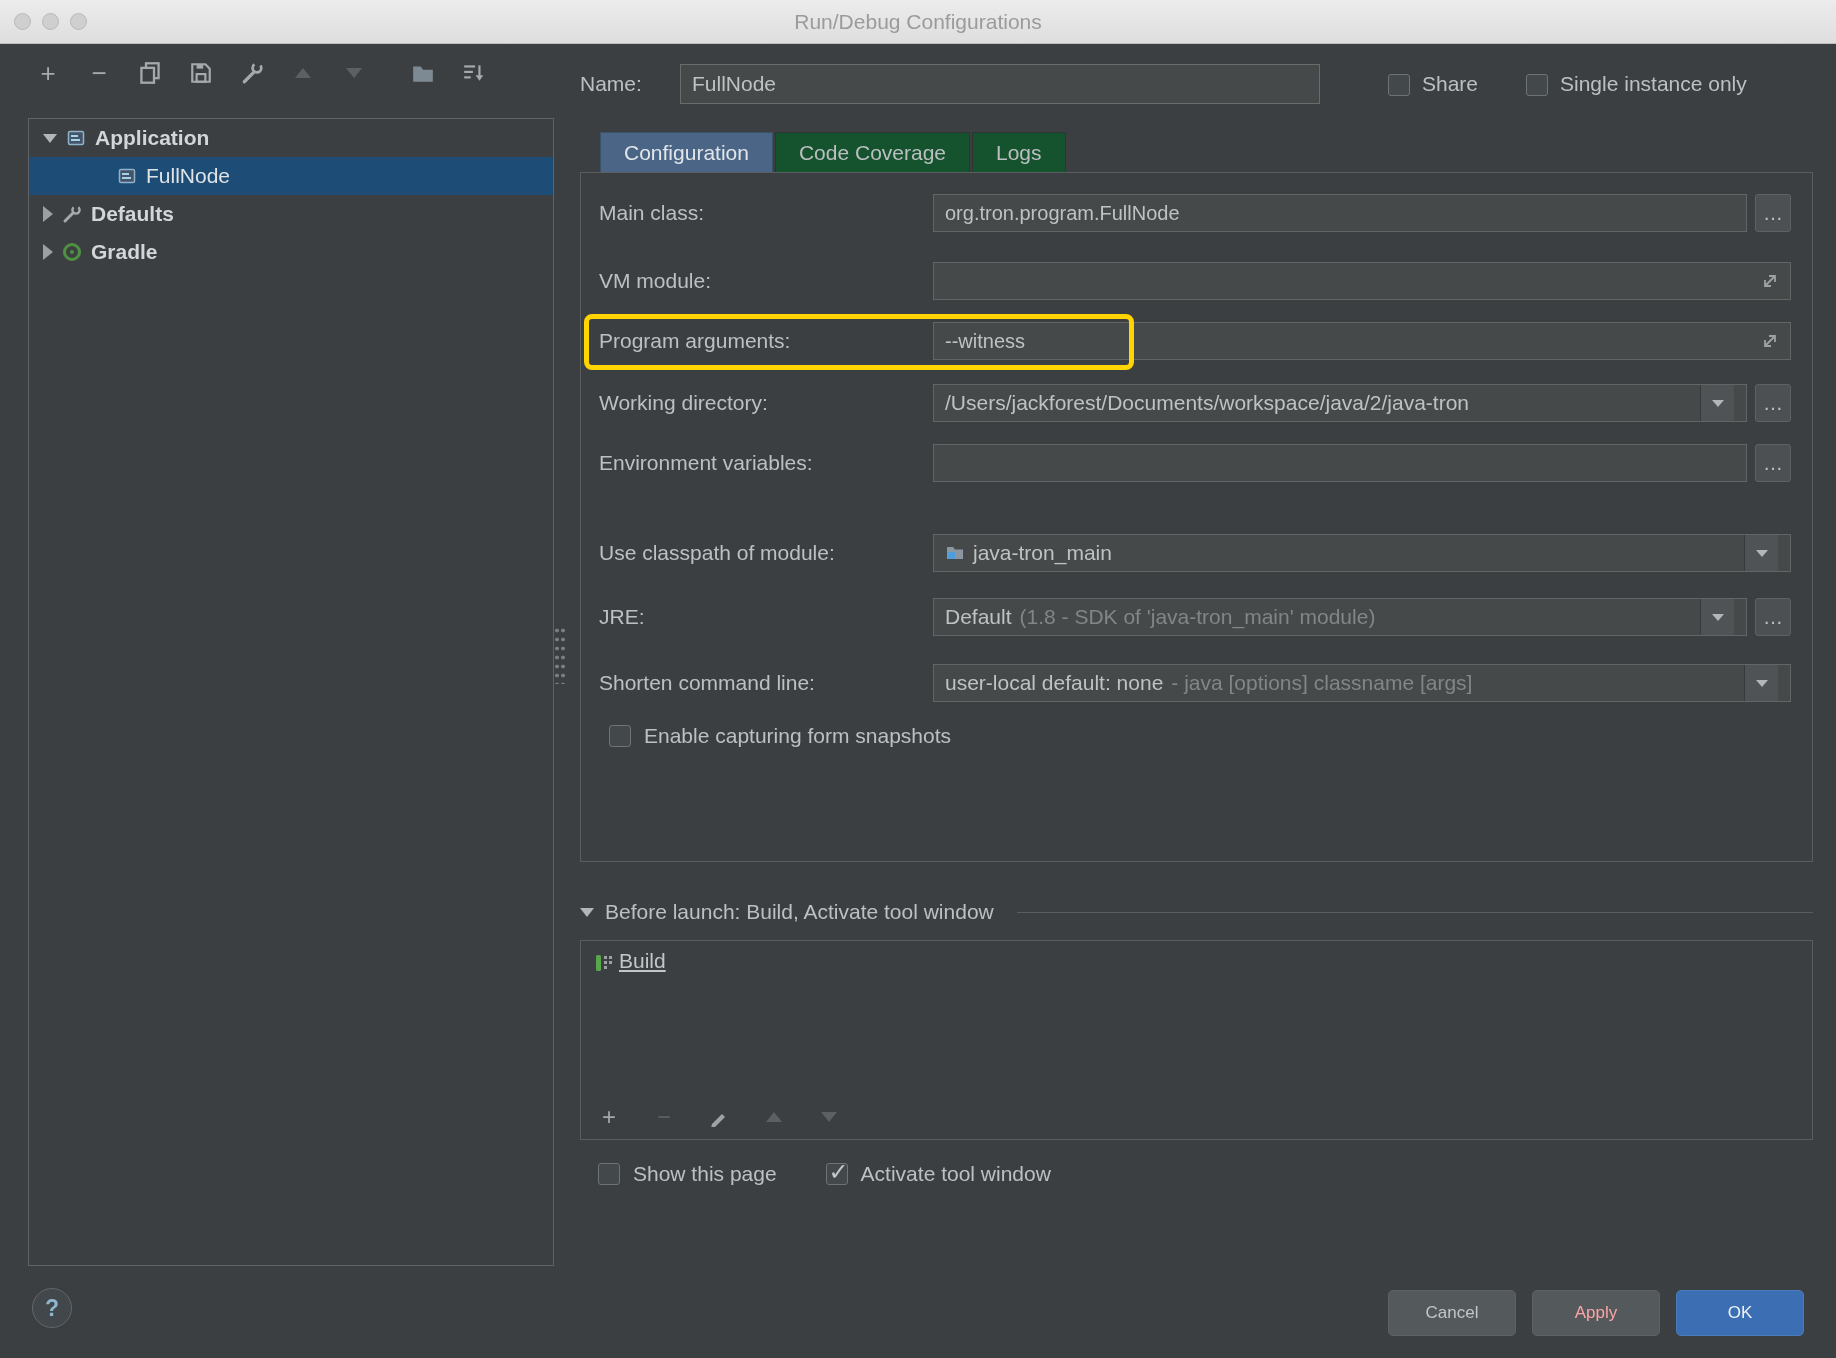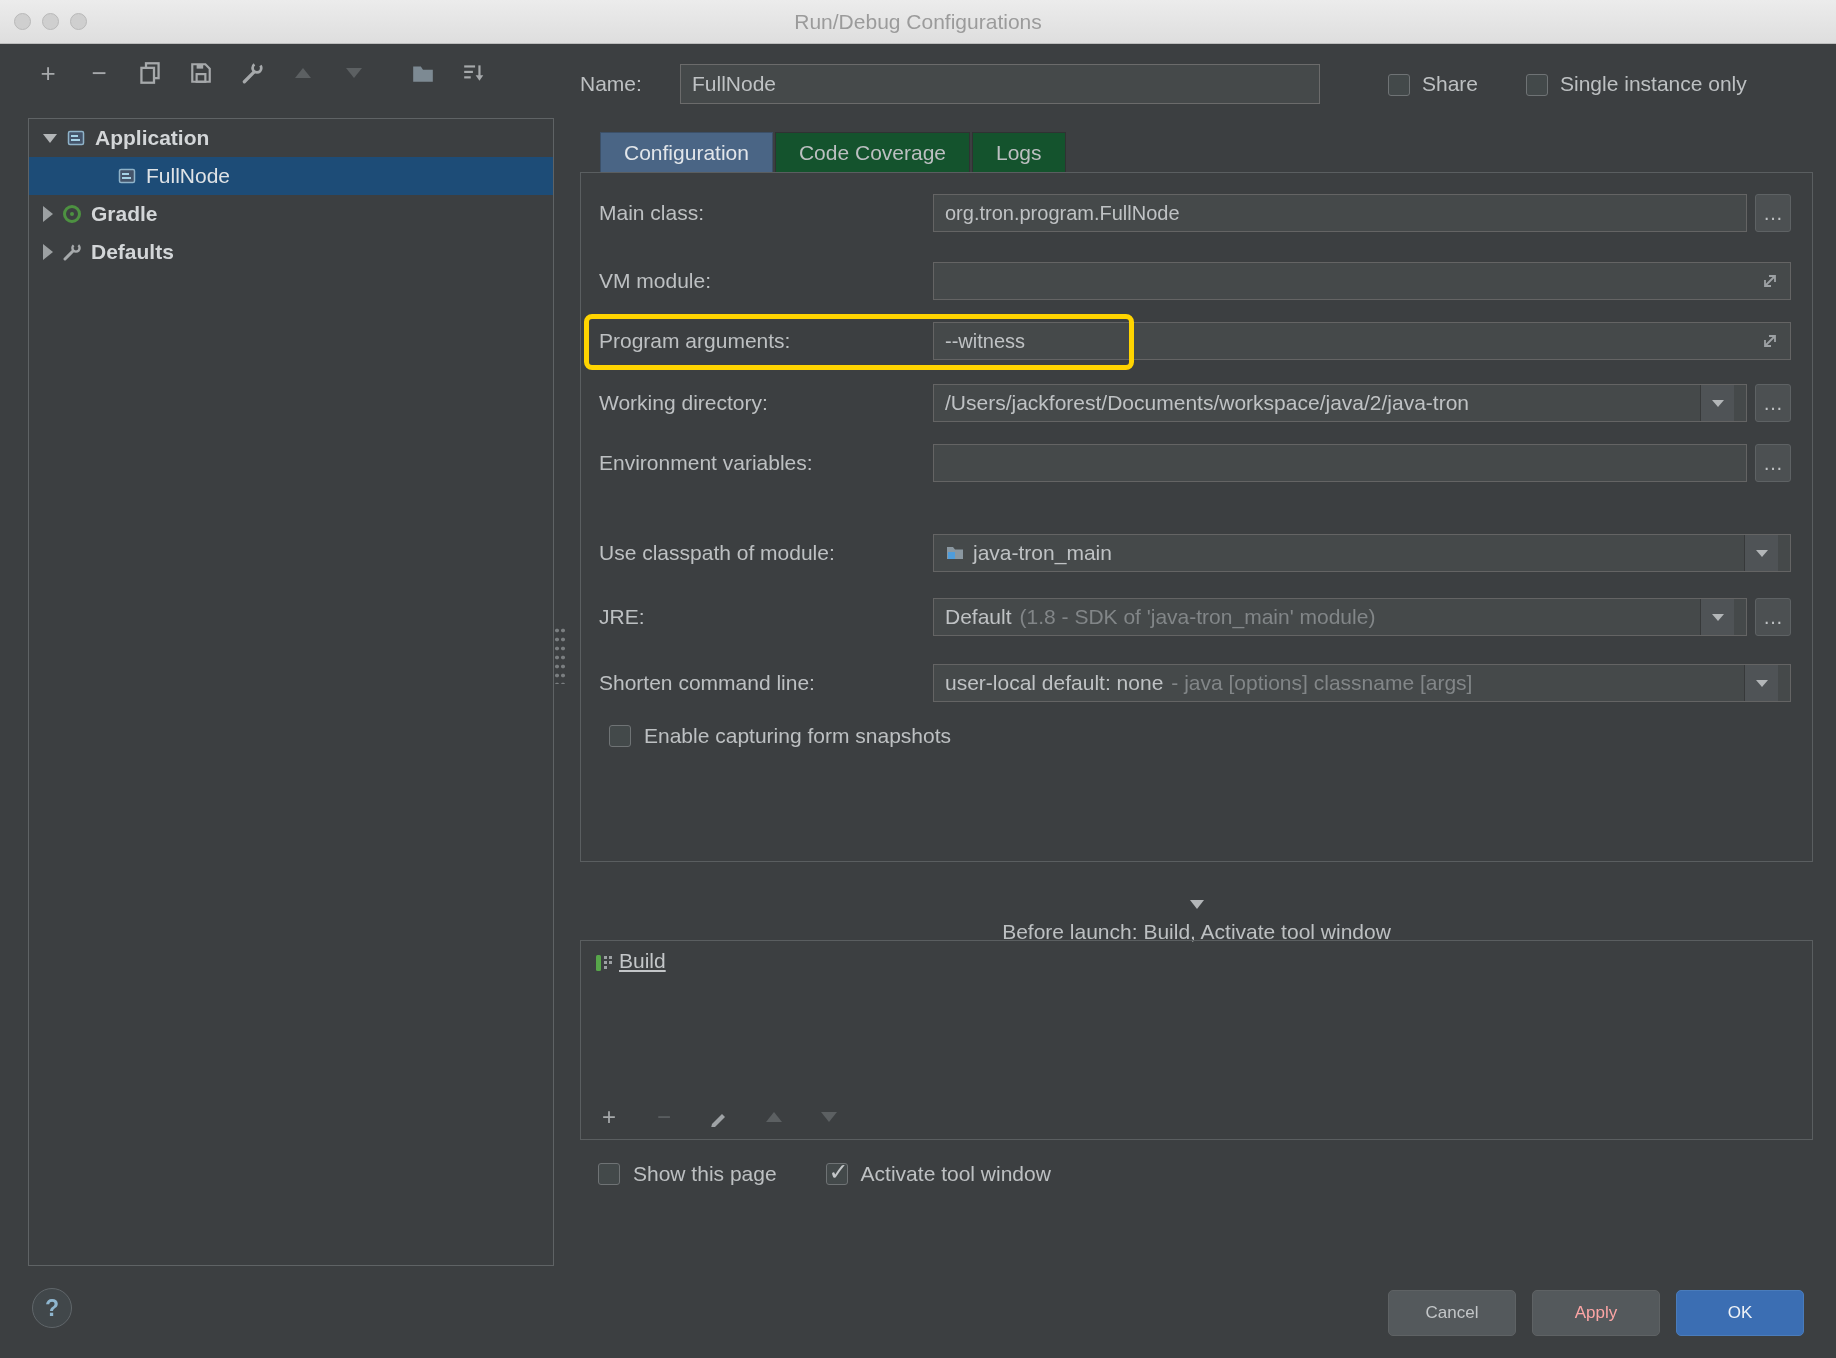--- a/index.html
+++ b/index.html
@@ -83,21 +83,21 @@
 
   
   .r1 { top:21px; }  .r2 { top:89px; }  .r3 { top:149px; } .r4 { top:211px; }
   .r5 { top:271px; } .r6 { top:361px; } .r7 { top:425px; } .r8 { top:491px; } .r9 { top:551px; }
 
   
   .annotation { position:absolute; left:584px; top:314px; width:550px; height:56px;
     border:5px solid #ffd400; border-radius:8px; pointer-events:none; z-index:50; }
 
   
-  .bl-header { position:absolute; left:580px; top:900px; width:1233px; display:flex; align-items:center; gap:11px;flex-direction:column; }
+  .bl-header { position:absolute; left:580px; top:900px; width:1233px; display:flex; align-items:center; gap:11px; }
   .bl-header .divider { flex:1; height:1px; background:#5a5e60; margin-left:12px; }
   .bl-panel { position:absolute; left:580px; top:940px; width:1233px; height:200px; border:1px solid #5a5e60; }
   .bl-item { display:flex; align-items:flex-end; gap:4px; padding:8px 0 0 14px; font-size:21px; color:#c3c6c8;text-decoration:underline; }
   .bl-toolbar { position:absolute; left:14px; bottom:8px; display:flex; align-items:center; gap:27px; }
   .bl-toolbar .tb-icon { font-size:24px; }
   .bl-checks { position:absolute; left:598px; top:1162px; display:flex; align-items:center; gap:13px; }
   .bl-checks .second { margin-left:36px; }
 
   
   .btn { position:absolute; top:1290px; width:128px; height:46px; border:1px solid #5e6264; border-radius:5px;
@@ -186,32 +186,32 @@
       <svg class="tree-icon" viewBox="0 0 20 20">
           <rect x="2.5" y="3.5" width="15" height="13" rx="1.5" fill="#44546a" stroke="#8fb3c9" stroke-width="1.5"></rect>
           <rect x="5" y="7" width="7" height="2" fill="#a6d2e6"></rect>
           <rect x="5" y="11" width="9" height="2" fill="#a6d2e6"></rect>
         </svg>
       <span>FullNode</span>
     </div>
     <div class="tree-row indent0">
       <span class="tri tri-right"></span>
       <svg class="tree-icon" viewBox="0 0 20 20">
-          <circle cx="10" cy="10" r="7.5" fill="none" stroke="#4d9141" stroke-width="3"></circle>
-          <circle cx="10" cy="10" r="2" fill="#4d9141"></circle>
-        </svg>
-      <span class="lbl-bold">Gradle</span>
+          <line x1="3" y1="17" x2="11" y2="9" stroke="#a6a9ab" stroke-width="3" stroke-linecap="round"></line>
+          <circle cx="14" cy="6" r="3.6" fill="none" stroke="#a6a9ab" stroke-width="2.4" stroke-dasharray="14 5"></circle>
+        </svg>
+      <span class="lbl-bold">Defaults</span>
     </div>
     <div class="tree-row indent0">
       <span class="tri tri-right"></span>
       <svg class="tree-icon" viewBox="0 0 20 20">
-          <line x1="3" y1="17" x2="11" y2="9" stroke="#a6a9ab" stroke-width="3" stroke-linecap="round"></line>
-          <circle cx="14" cy="6" r="3.6" fill="none" stroke="#a6a9ab" stroke-width="2.4" stroke-dasharray="14 5"></circle>
-        </svg>
-      <span class="lbl-bold">Defaults</span>
+          <circle cx="10" cy="10" r="7.5" fill="none" stroke="#4d9141" stroke-width="3"></circle>
+          <circle cx="10" cy="10" r="2" fill="#4d9141"></circle>
+        </svg>
+      <span class="lbl-bold">Gradle</span>
     </div>
   </div>
 
   <div class="splitter-dots"></div>
 
   <div class="label name-label">Name:</div>
   <input class="name-input" value="FullNode" style="">
   <div class="checkbox hdr-cb" style="left:1388px"></div>
   <div class="label hdr-cb-label" style="left:1422px">Share</div>
   <div class="checkbox hdr-cb" style="left:1526px"></div>

